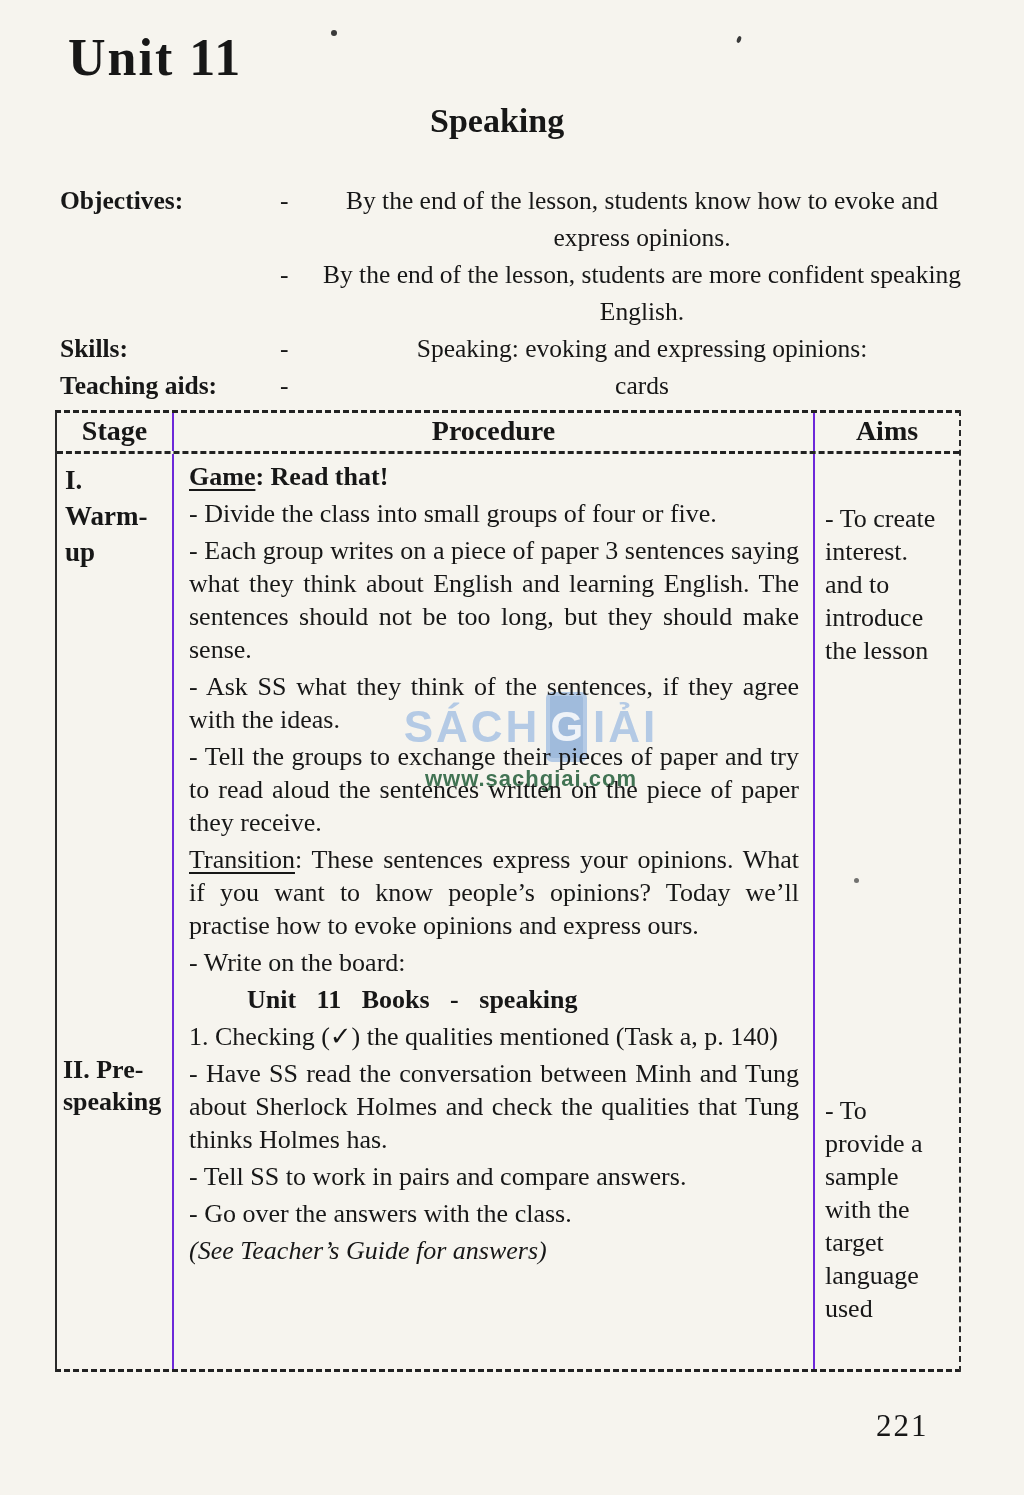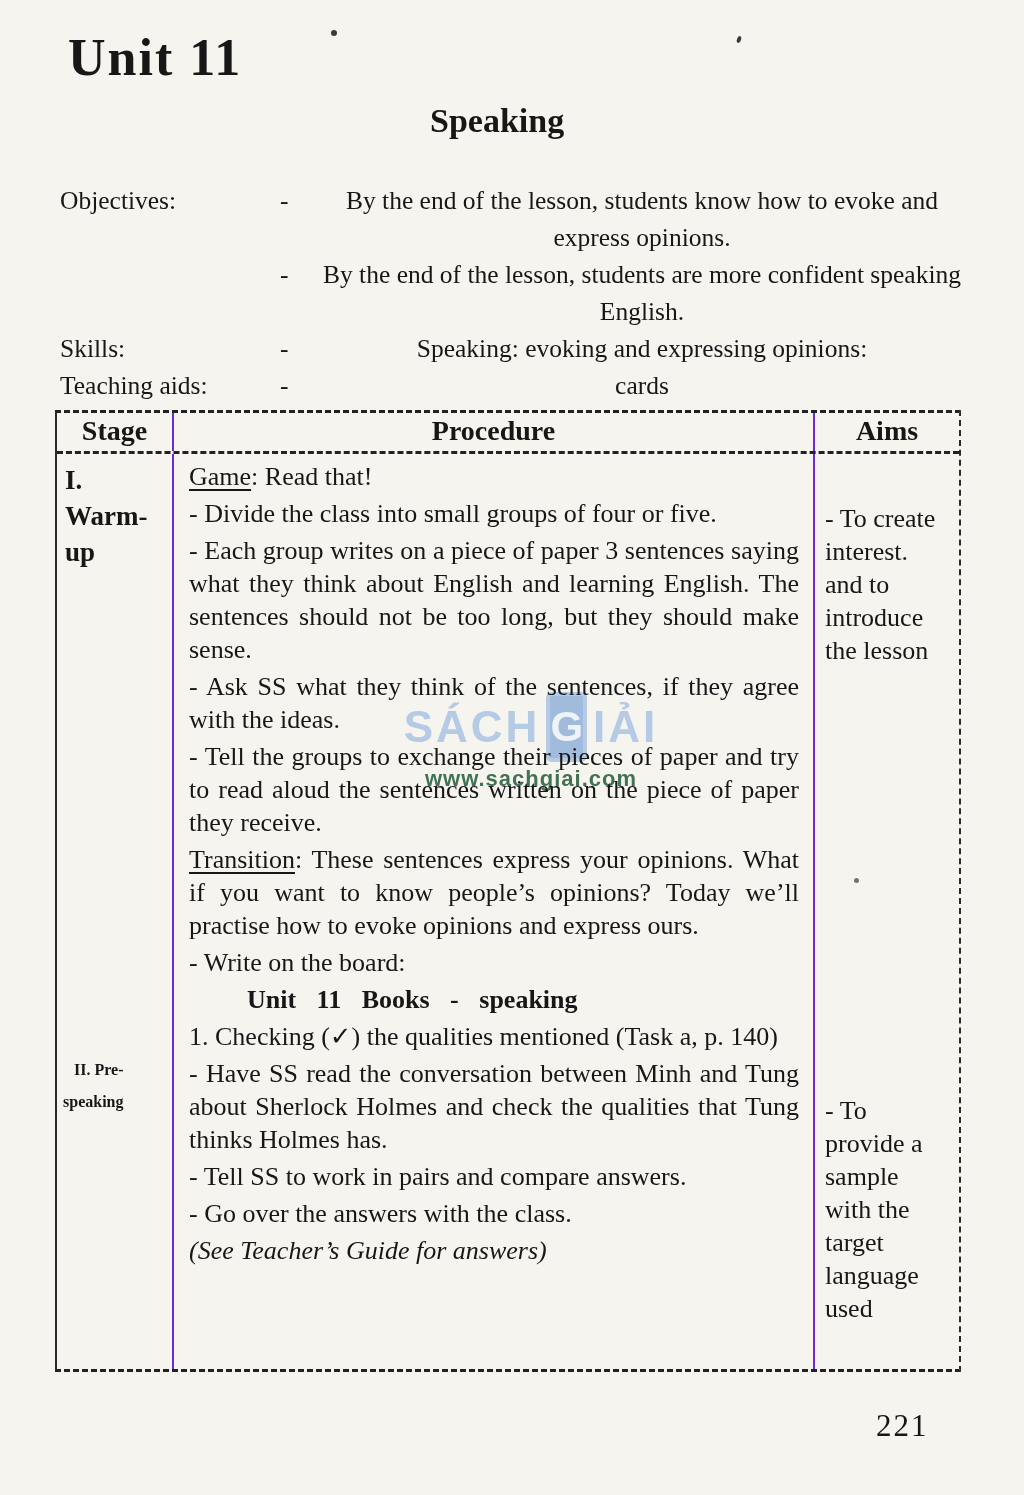--- a/index.html
+++ b/index.html
@@ -28,21 +28,21 @@
   }
 
   
   .front-matter{
     position:absolute;left:60px;top:182px;width:902px;
   }
   .fm-row{
     display:grid;grid-template-columns:218px 44px 1fr;
     font-size:25.5px;line-height:37px;
   }
-  .fm-label{font-weight:normal;}
+  .fm-label{font-weight:bold;}
   .fm-dash{text-align:left;padding-left:2px;}
   .fm-text{text-align:center;}
 
   
   .watermark{
     position:absolute;left:406px;top:692px;width:250px;
     opacity:.8;z-index:0;text-align:center;
     font-family:"Liberation Sans", sans-serif;
   }
   .wm-row{display:flex;align-items:center;justify-content:center;gap:6px;}
@@ -79,30 +79,30 @@
     display:grid;grid-template-columns:117px 641px 144px;
     height:915px;box-sizing:border-box;
   }
   .stage-col{position:relative;}
   .stage-block-1{
     position:absolute;top:8px;left:8px;
     font-size:27px;font-weight:bold;line-height:36px;
   }
   .stage-block-2{
     position:absolute;top:600px;left:6px;
-    font-size:16px;font-weight:bold;line-height:32px;text-align:right;
+    font-size:26px;font-weight:bold;line-height:32px;
   }
   .proc-col{
     padding:6px 14px 0 15px;box-sizing:border-box;
   }
   .proc-col p{
     margin:0 0 4px;font-size:26px;line-height:33px;text-align:justify;
   }
   .game-heading{
-    font-weight:normal;font-size:27px;line-height:36px;margin:0 0 4px;
+    font-weight:bold;font-size:27px;line-height:36px;margin:0 0 4px;
     text-align:left;
   }
   .u{text-decoration:underline;text-underline-offset:4px;}
   .board-line{
     font-weight:bold;font-size:28px;line-height:34px;
     padding-left:58px;word-spacing:14px;margin:3px 0 7px;
     text-align:left !important;
   }
   .checking-heading .b{font-weight:normal;}
   .no-just{text-align:left !important;}

